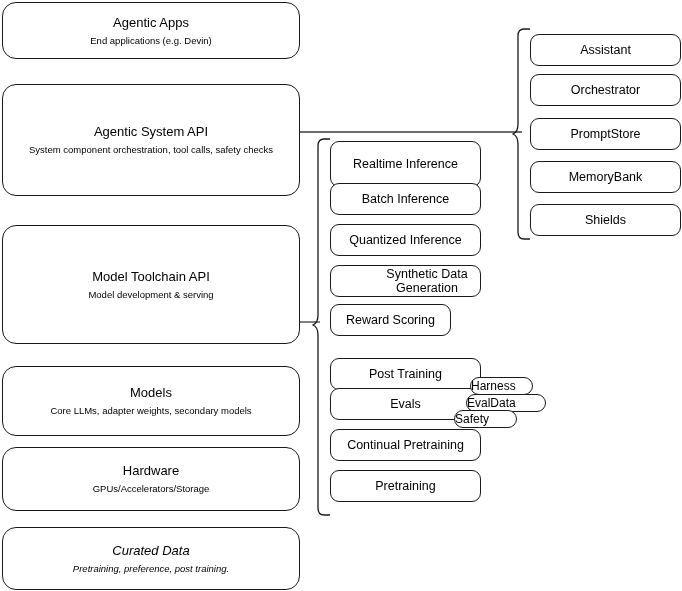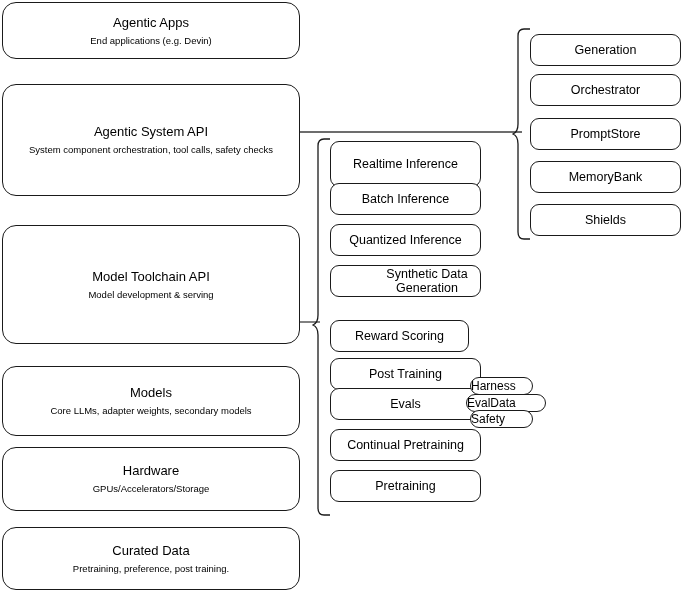--- a/index.html
+++ b/index.html
@@ -108,21 +108,21 @@
   <div class="node layer-box" style="left:2px; top:366px; width:298px; height:70px;">
     <div class="title">Models</div>
     <div class="subtitle">Core LLMs, adapter weights, secondary models</div>
   </div>
 
   <div class="node layer-box" style="left:2px; top:447px; width:298px; height:64px;">
     <div class="title">Hardware</div>
     <div class="subtitle">GPUs/Accelerators/Storage</div>
   </div>
 
-  <div class="node layer-box" style="left:2px; top:527px; width:298px; height:63px;">
+  <div class="node layer-box" style="left:2px; top:527px; width:298px; height:63px;font-style:italic;">
     <div class="title">Curated Data</div>
     <div class="subtitle">Pretraining, preference, post training.</div>
   </div>
 
   <svg class="connector" style="left:300px; top:126px; width:225px; height:14px;" width="225" height="14">
     <line x1="0" y1="6" x2="222" y2="6"></line>
   </svg>
 
   <svg class="connector" style="left:300px; top:316px; width:22px; height:14px;" width="22" height="14">
     <line x1="0" y1="6" x2="20" y2="6"></line>
@@ -141,21 +141,21 @@
   </div>
   <div class="chip" style="left:330px; top:183px; width:151px; height:32px;">
     <span>Batch Inference</span>
   </div>
   <div class="chip" style="left:330px; top:224px; width:151px; height:32px;">
     <span>Quantized Inference</span>
   </div>
   <div class="chip" style="left:330px; top:265px; width:151px; height:32px;padding-left:43px;">
     <span>Synthetic Data Generation</span>
   </div>
-  <div class="chip" style="left:330px; top:320px; width:139px; height:32px;">
+  <div class="chip" style="left:330px; top:304px; width:121px; height:32px;">
     <span>Reward Scoring</span>
   </div>
   <div class="chip" style="left:330px; top:358px; width:151px; height:32px;">
     <span>Post Training</span>
   </div>
   <div class="chip" style="left:330px; top:388px; width:151px; height:32px;">
     <span>Evals</span>
   </div>
   <div class="chip" style="left:330px; top:429px; width:151px; height:32px;">
     <span>Continual Pretraining</span>
@@ -163,26 +163,26 @@
   <div class="chip" style="left:330px; top:470px; width:151px; height:32px;">
     <span>Pretraining</span>
   </div>
 
   <div class="pill" style="left:470px; top:377px; width:63px; height:18px;">
     <span>Harness</span>
   </div>
   <div class="pill" style="left:466px; top:394px; width:80px; height:18px;">
     <span>EvalData</span>
   </div>
-  <div class="pill" style="left:470px; top:410px; width:63px; height:18px;">
+  <div class="pill" style="left:454px; top:410px; width:63px; height:18px;">
     <span>Safety</span>
   </div>
 
   <div class="chip" style="left:530px; top:34px; width:151px; height:32px;">
-    <span>Generation</span>
+    <span>Assistant</span>
   </div>
   <div class="chip" style="left:530px; top:74px; width:151px; height:32px;">
     <span>Orchestrator</span>
   </div>
   <div class="chip" style="left:530px; top:118px; width:151px; height:32px;">
     <span>PromptStore</span>
   </div>
   <div class="chip" style="left:530px; top:161px; width:151px; height:32px;">
     <span>MemoryBank</span>
   </div>

